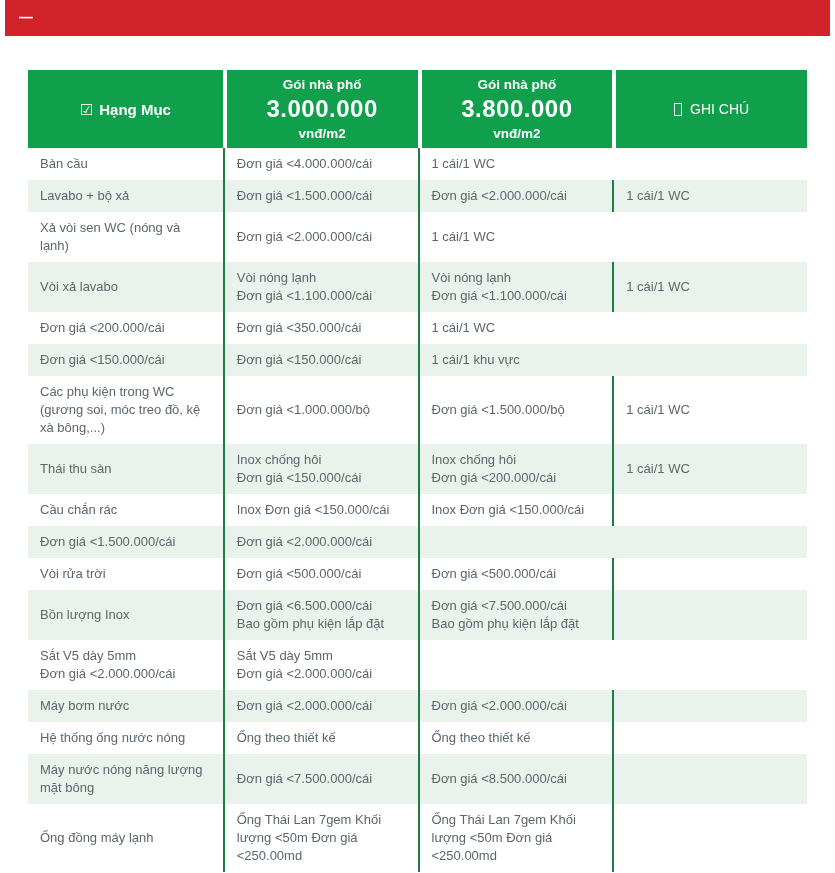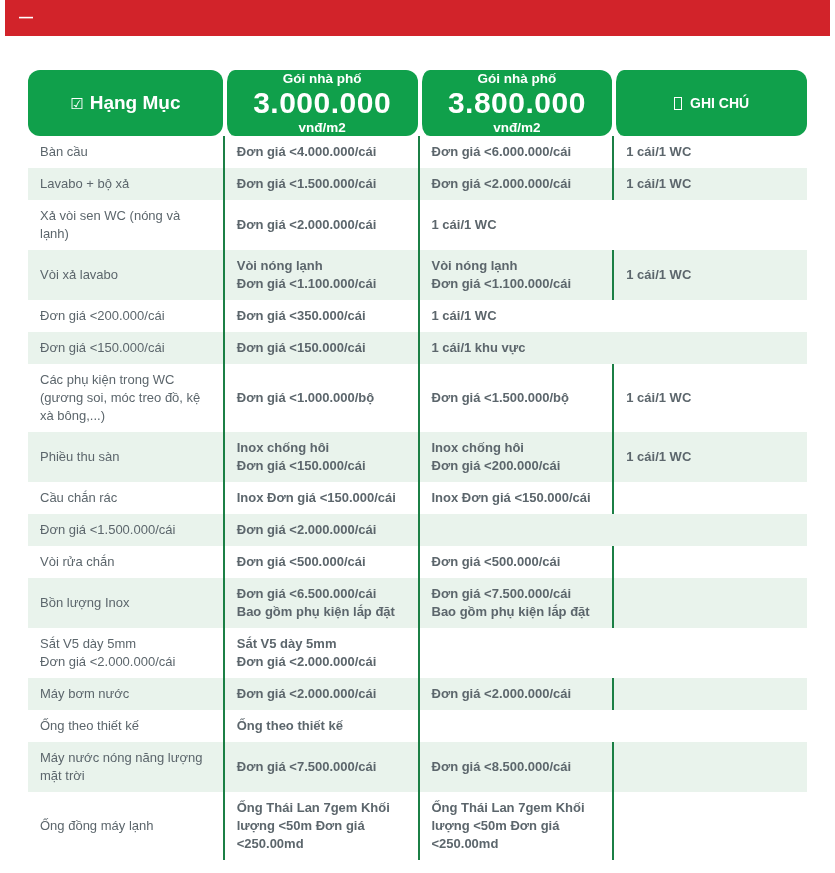--- a/index.html
+++ b/index.html
@@ -29,48 +29,47 @@
   .section-title{
     font-weight:bold;font-size:13px;letter-spacing:.3px;
   }
   
   .price-table{margin:34px 28px 0 28px;}
   .thead{
     display:grid;grid-template-columns:1fr 1fr 1fr 1fr;
     background:#fff;
   }
   .th{
-    background:var(--green);color:#fff;height:66px;
+    background:var(--green);color:#fff;height:78px;
     display:flex;flex-direction:column;align-items:center;justify-content:center;
     text-align:right;
-    border-radius:12px;
   }
   .th + .th{border-left:4px solid #fff;}
   .th-inline{flex-direction:row;gap:6px;}
-  .th-label{font-weight:bold;font-size:19px;}
+  .th-label{font-weight:bold;font-size:15px;}
   .checkbox-glyph{font-size:15px;line-height:1;}
   .pkg-line1{font-weight:bold;font-size:13.5px;line-height:17px;}
-  .pkg-price{font-weight:bold;font-size:30px;line-height:32px;letter-spacing:.5px;}
+  .pkg-price{font-weight:bold;font-size:24px;line-height:32px;letter-spacing:.5px;}
   .pkg-unit{font-weight:bold;font-size:13.5px;line-height:17px;}
   .note-glyph{
     display:inline-block;width:8px;height:13px;
     border:1.5px solid #fff;margin-right:2px;
   }
-  .th-note-label{font-weight:bold;font-size:14px;}
+  .th-note-label{font-weight:normal;font-size:14px;}
   
   .tr{
     display:grid;grid-template-columns:1fr 1fr 1fr 1fr;
     background:#fff;
   }
   .tr.alt{background:var(--zebra);}
   .td{
     padding:7px 12px;display:flex;flex-direction:column;justify-content:center;
     font-size:13px;line-height:18px;min-height:32px;
   }
-  .td + .td{border-left:2px solid var(--divider);font-weight:bold;}
+  .td + .td{border-left:2px solid var(--divider);}
 </style>
 </head>
 <body>
 
 <div class="section-bar">
   <span class="collapse-glyph">—</span>
 </div>
 
 <div class="price-table">
   <div class="thead">
@@ -95,23 +94,20 @@
   </div>
   <div class="tbody" id="tbody">
       <div class="tr">
         <div class="td">
           <div class="line">Bàn cầu</div>
         </div>
         <div class="td">
           <div class="line">Đơn giá &lt;4.000.000/cái</div>
         </div>
         <div class="td">
-          <div class="line">Đơn giá &lt;6.000.000/cái</div>
-        </div>
-        <div class="td">
           <div class="line">1 cái/1 WC</div>
         </div>
       </div>
       <div class="tr alt">
         <div class="td">
           <div class="line">Lavabo + bộ xả</div>
         </div>
         <div class="td">
           <div class="line">Đơn giá &lt;1.500.000/cái</div>
         </div>
@@ -180,21 +176,21 @@
         </div>
         <div class="td">
           <div class="line">Đơn giá &lt;1.500.000/bộ</div>
         </div>
         <div class="td">
           <div class="line">1 cái/1 WC</div>
         </div>
       </div>
       <div class="tr alt">
         <div class="td">
-          <div class="line">Phiều thu sàn</div>
+          <div class="line">Thái thu sàn</div>
         </div>
         <div class="td">
           <div class="line">Inox chống hôi</div>
           <div class="line">Đơn giá &lt;150.000/cái</div>
         </div>
         <div class="td">
           <div class="line">Inox chống hôi</div>
           <div class="line">Đơn giá &lt;200.000/cái</div>
         </div>
         <div class="td">
@@ -217,21 +213,21 @@
         <div class="td">
           <div class="line">Đơn giá &lt;1.500.000/cái</div>
         </div>
         <div class="td">
           <div class="line">Đơn giá &lt;2.000.000/cái</div>
         </div>
         <div class="td"></div>
       </div>
       <div class="tr">
         <div class="td">
-          <div class="line">Vòi rửa chắn</div>
+          <div class="line">Vòi rửa trời</div>
         </div>
         <div class="td">
           <div class="line">Đơn giá &lt;500.000/cái</div>
         </div>
         <div class="td">
           <div class="line">Đơn giá &lt;500.000/cái</div>
         </div>
         <div class="td"></div>
       </div>
       <div class="tr alt">
@@ -266,30 +262,33 @@
         <div class="td">
           <div class="line">Đơn giá &lt;2.000.000/cái</div>
         </div>
         <div class="td">
           <div class="line">Đơn giá &lt;2.000.000/cái</div>
         </div>
         <div class="td"></div>
       </div>
       <div class="tr">
         <div class="td">
+          <div class="line">Hệ thống ống nước nóng</div>
+        </div>
+        <div class="td">
           <div class="line">Ống theo thiết kế</div>
         </div>
         <div class="td">
           <div class="line">Ống theo thiết kế</div>
         </div>
         <div class="td"></div>
       </div>
       <div class="tr alt">
         <div class="td">
-          <div class="line">Máy nước nóng năng lượng mặt trời</div>
+          <div class="line">Máy nước nóng năng lượng mặt bông</div>
         </div>
         <div class="td">
           <div class="line">Đơn giá &lt;7.500.000/cái</div>
         </div>
         <div class="td">
           <div class="line">Đơn giá &lt;8.500.000/cái</div>
         </div>
         <div class="td"></div>
       </div>
       <div class="tr">

